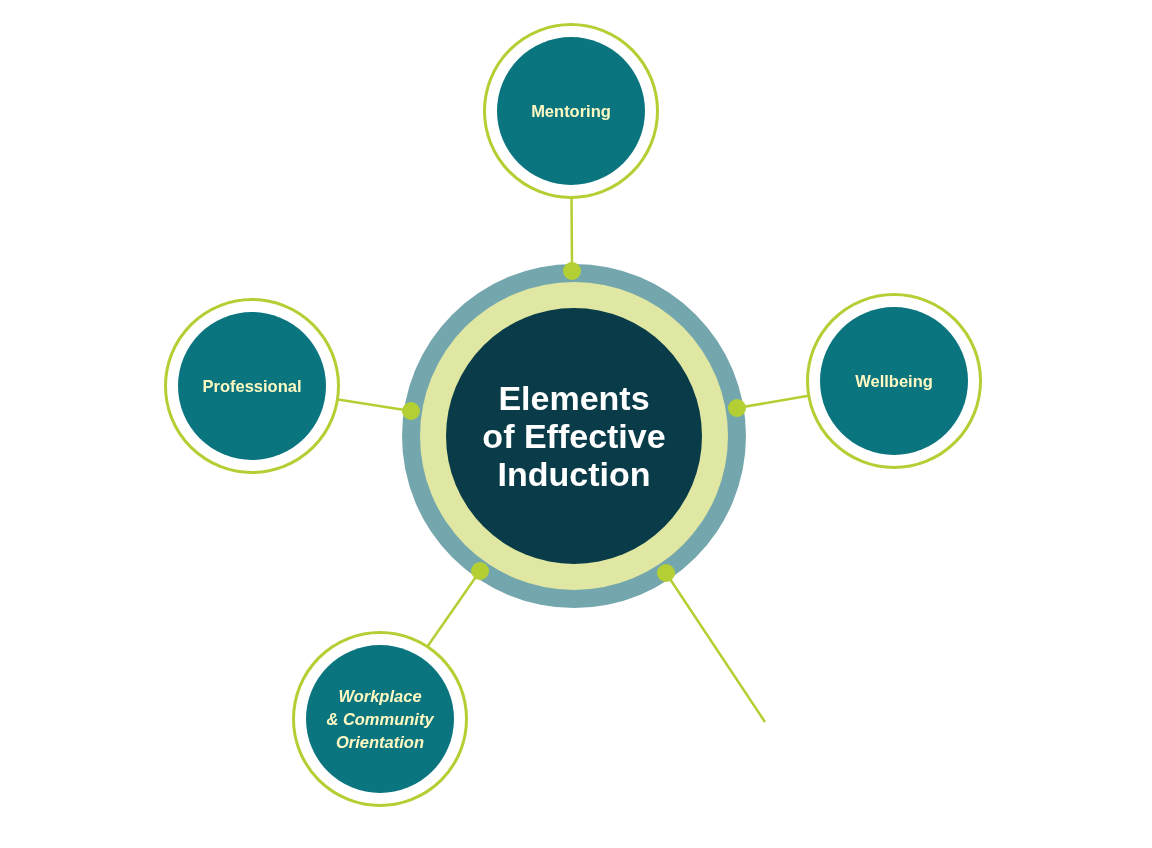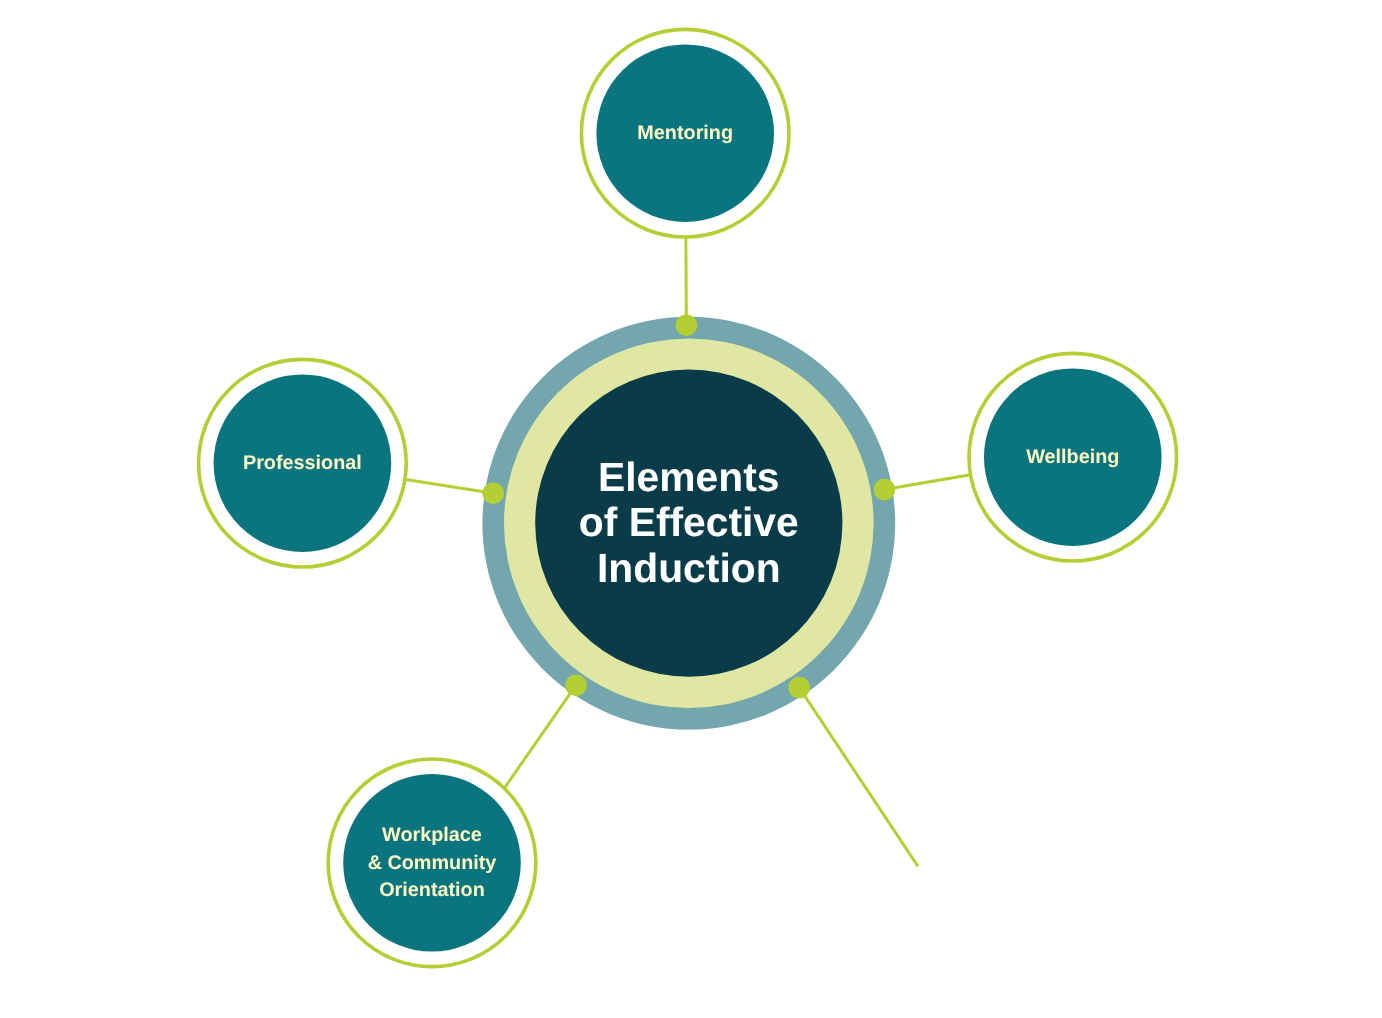--- a/index.html
+++ b/index.html
@@ -69,21 +69,21 @@
     color: #fef9c3;
     font-weight: bold;
     font-size: 16.5px;
     line-height: 23px;
     text-align: center;
     white-space: pre-line;
   }
   .node-mentoring     { left: 483px; top: 23px;  }
   .node-relationships { left: 164px; top: 298px; }
   .node-wellbeing     { left: 806px; top: 293px; }
-  .node-workplace     { left: 272px; top: 631px; }
+  .node-workplace     { left: 292px; top: 631px; font-style: italic; }
   .node-professional  { left: 677px; top: 634px; }
 </style>
 </head>
 <body>
 
 <div class="canvas">
 
   <svg class="connectors" viewBox="0 0 1152 848" xmlns="http://www.w3.org/2000/svg">
     <g stroke="#b3cf33" stroke-width="2.5">
       <line x1="572" y1="271" x2="571" y2="111"></line>

